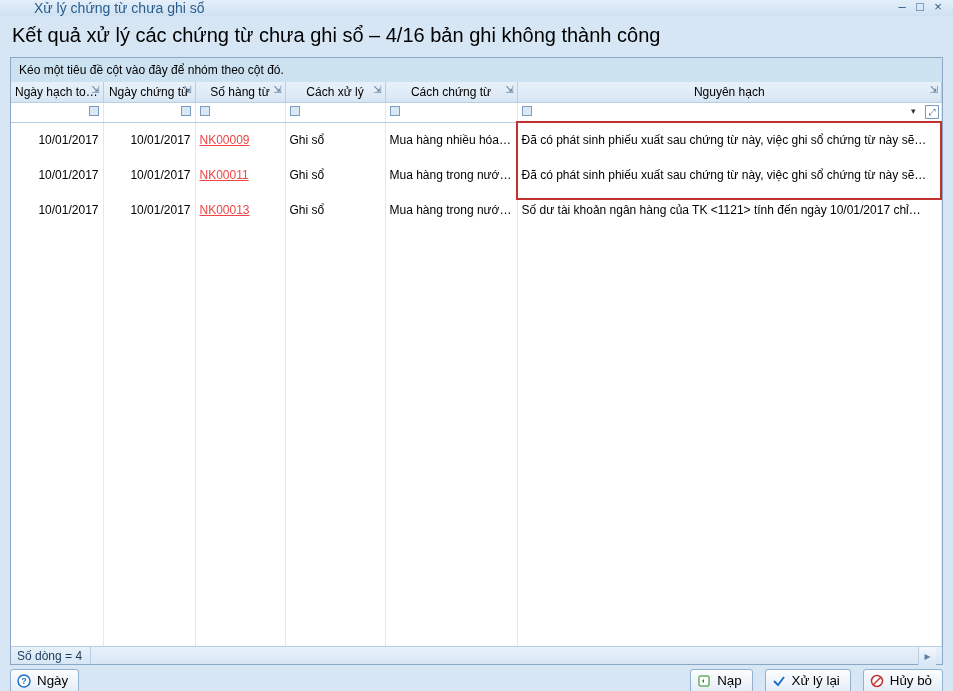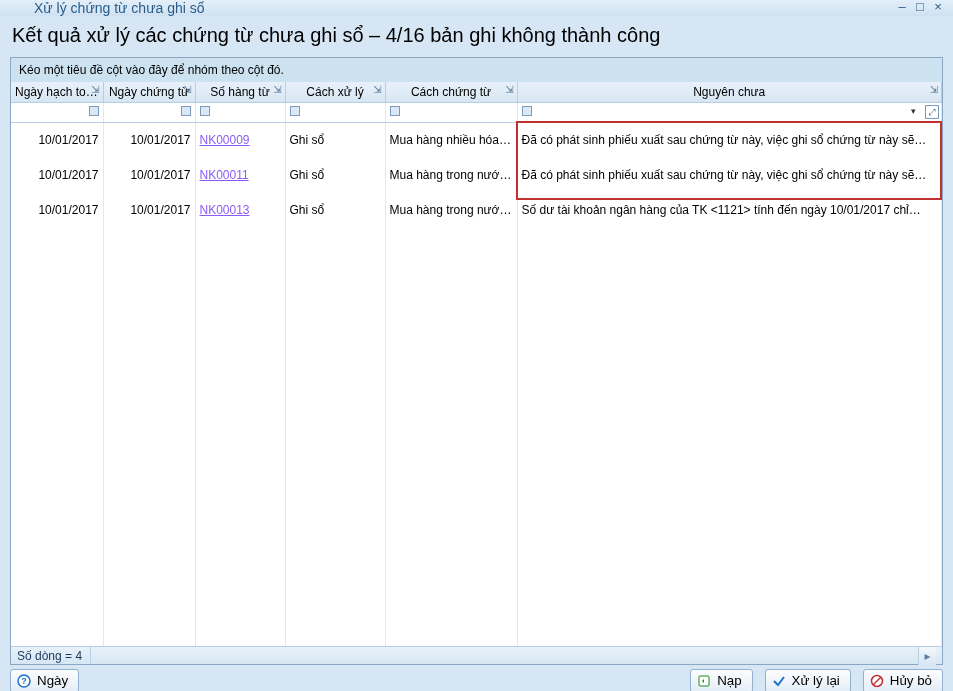--- a/index.html
+++ b/index.html
@@ -128,21 +128,21 @@
     border-right: 1px solid #e0e8f0;
     height: 19px;
     line-height: 19px;
     padding: 8px 4px;
     overflow: hidden;
     text-overflow: ellipsis;
     white-space: nowrap;
     vertical-align: middle;
   }
   .grid tbody.data td.date { text-align: right; }
-  .grid tbody.data td.link { color: #8b5cf6; text-decoration: underline; cursor: pointer; margin-top: 20px; }
+  .grid tbody.data td.link { color: #ef4444; text-decoration: underline; cursor: pointer; margin-top: 20px; }
   .grid tbody.blank td { border-right: 1px solid #e0e8f0; height: 19px; }
 
   
   .reason-highlight {
     position: absolute;
     border: 2px solid #c23030;
     pointer-events: none;
   }
 
   .status-bar {
@@ -228,21 +228,21 @@
           </th>
           <th>
             <span>Cách xử lý</span>
             <span class="th-pin">⇲</span>
           </th>
           <th>
             <span>Cách chứng từ</span>
             <span class="th-pin">⇲</span>
           </th>
           <th>
-            <span>Nguyên chưa</span>
+            <span>Nguyên hạch</span>
             <span class="th-pin">⇲</span>
           </th>
         </tr>
         <tr class="filter-row">
           <td class="right"><span class="filter-icon"></span></td>
           <td class="right"><span class="filter-icon"></span></td>
           <td class="left"><span class="filter-icon"></span></td>
           <td class="left"><span class="filter-icon"></span></td>
           <td class="left"><span class="filter-icon"></span></td>
           <td class="left filter-last">

